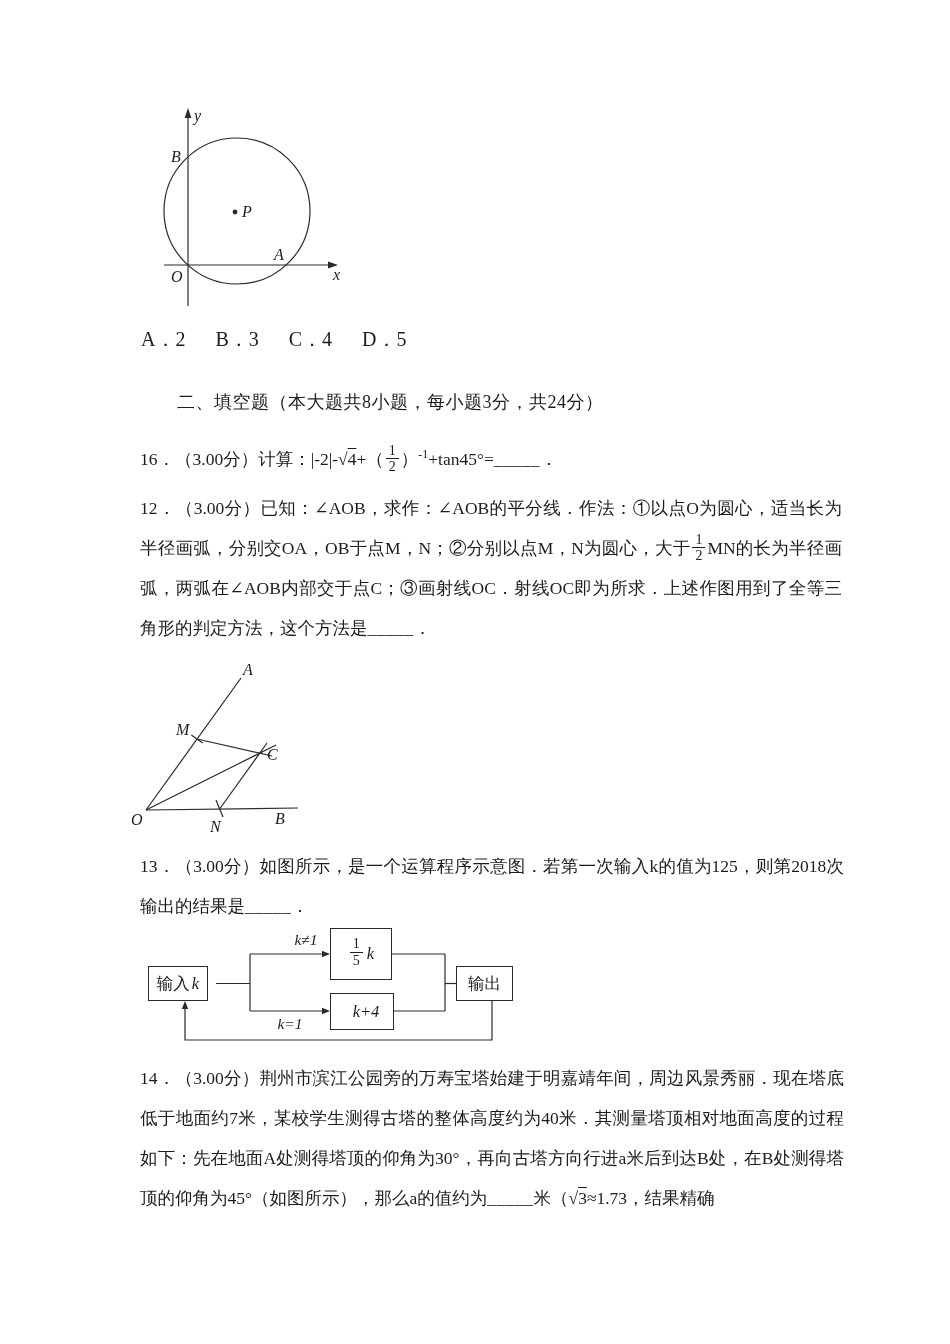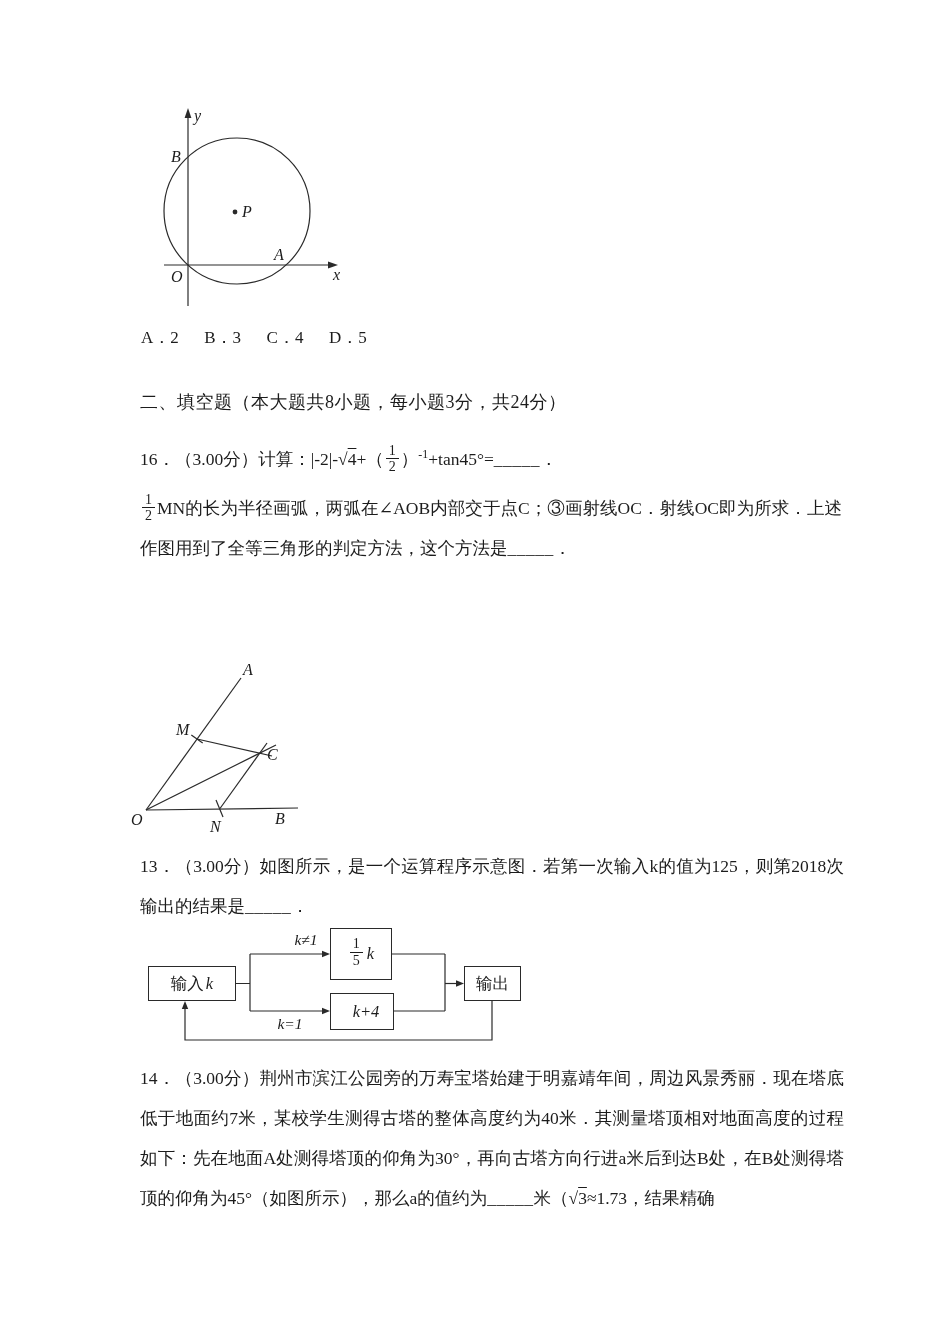--- a/index.html
+++ b/index.html
@@ -5,23 +5,23 @@
   * { box-sizing: border-box; }
   html, body { margin: 0; padding: 0; }
   body {
     width: 950px; height: 1344px;
     background: #ffffff;
     color: #1c1c1c;
     font-family: "Liberation Serif", "DejaVu Serif", serif;
     position: relative;
     overflow: hidden;
   }
-  .line { position: absolute; font-size: 17px; white-space: pre; }
+  .line { position: absolute; font-size: 20px; white-space: pre; }
   .para { position: absolute; font-size: 17.5px; line-height: 40px; text-align: justify; }
-  .section { font-size: 18px; letter-spacing: 0.5px; }
+  .section { font-size: 18px; letter-spacing: 0.5px; margin-left: 37px; }
 
   
   .frac {
     display: inline-flex; flex-direction: column; align-items: center;
     vertical-align: middle; line-height: 1.12; font-size: 0.8em;
     margin: 0 2px; transform: translateY(-2px);
   }
   .frac .fnum { padding: 0 3px; border-bottom: 1.3px solid currentColor; }
   .frac .fden { padding: 0 3px; }
 
@@ -71,21 +71,21 @@
 <div class="line section" style="left:140px; top:390px;">二、填空题（本大题共8小题，每小题3分，共24分）</div>
 
 <div class="para" style="left:140px; top:434px; width:704px;">
   <span>16．（3.00分）计算：|-2|-</span><span class="sqrt"><span>√</span><span class="radicand">4</span></span><span>+（</span><span class="frac">
       <span class="fnum">1</span>
       <span class="fden">2</span>
     </span><span>）</span><sup class="exp">-1</sup><span>+tan45°=</span><span class="blank">_____</span><span>．</span>
 </div>
 
 <div class="para" style="left:140px; top:488px; width:702px;">
-  <span class="frac">
+  <span>12．（3.00分）已知：∠AOB，求作：∠AOB的平分线．作法：①以点O为圆心，适当长为半径画弧，分别交OA，OB于点M，N；②分别以点M，N为圆心，大于</span><span class="frac">
       <span class="fnum">1</span>
       <span class="fden">2</span>
     </span><span>MN的长为半径画弧，两弧在∠AOB内部交于点C；③画射线OC．射线OC即为所求．上述作图用到了全等三角形的判定方法，这个方法是</span><span class="blank">_____</span><span>．</span>
 </div>
 
 <svg class="fig" style="left:126px; top:660px;" width="200" height="178" viewBox="0 0 200 178">
   <g stroke="#2a2a2a" stroke-width="1.2" fill="none">
     <line x1="20" y1="150" x2="115" y2="18"></line>
     <line x1="20" y1="150" x2="172" y2="148"></line>
     <line x1="20" y1="150" x2="150" y2="85"></line>
@@ -119,35 +119,35 @@
       <line x1="305" y1="63.5" x2="318" y2="63.5"></line>
       <polyline points="352,81 352,120 45,120 45,87"></polyline>
     </g>
     <g fill="#2a2a2a">
       <polygon points="190,34 182,30.8 182,37.2"></polygon>
       <polygon points="190,91 182,87.8 182,94.2"></polygon>
       <polygon points="324,63.5 316,60.3 316,66.7"></polygon>
       <polygon points="45,81 41.8,89 48.2,89"></polygon>
     </g>
   </svg>
-  <div class="fbox" style="left:8px; top:46px; width:88px; height:35px;">
+  <div class="fbox" style="left:8px; top:46px; width:60px; height:35px;">
     <span>输入</span>
       <span class="mvar">k</span>
   </div>
   <div class="fbox" style="left:190px; top:8px; width:62px; height:52px;">
     <span class="frac">
         <span class="fnum">1</span>
         <span class="fden">5</span>
       </span>
       <span class="mvar">k</span>
   </div>
   <div class="fbox" style="left:190px; top:73px; width:64px; height:37px;padding-left:8px;">
     <span class="mvar">k+4</span>
   </div>
-  <div class="fbox" style="left:324px; top:46px; width:57px; height:35px;">
+  <div class="fbox" style="left:316px; top:46px; width:57px; height:35px;">
     <span>输出</span>
   </div>
   <div class="flabel" style="left:136px; top:11px; width:60px;">k≠1</div>
   <div class="flabel" style="left:120px; top:95px; width:60px;">k=1</div>
 </div>
 
 <div class="para" style="left:140px; top:1058px; width:704px;">
   <span>14．（3.00分）荆州市滨江公园旁的万寿宝塔始建于明嘉靖年间，周边风景秀丽．现在塔底低于地面约7米，某校学生测得古塔的整体高度约为40米．其测量塔顶相对地面高度的过程如下：先在地面A处测得塔顶的仰角为30°，再向古塔方向行进a米后到达B处，在B处测得塔顶的仰角为45°（如图所示），那么a的值约为</span><span class="blank">_____</span><span>米（</span><span class="sqrt"><span>√</span><span class="radicand">3</span></span><span>≈1.73，结果精确</span>
 </div>
 

